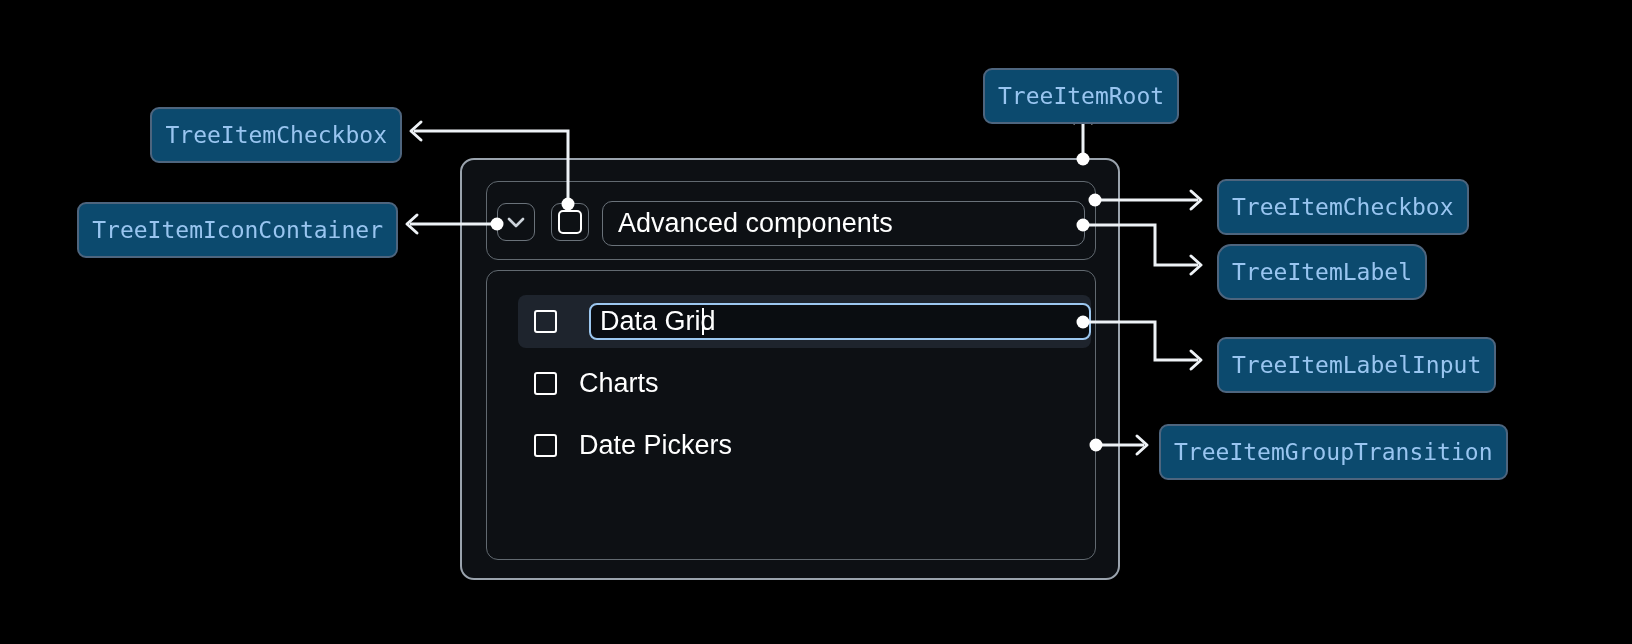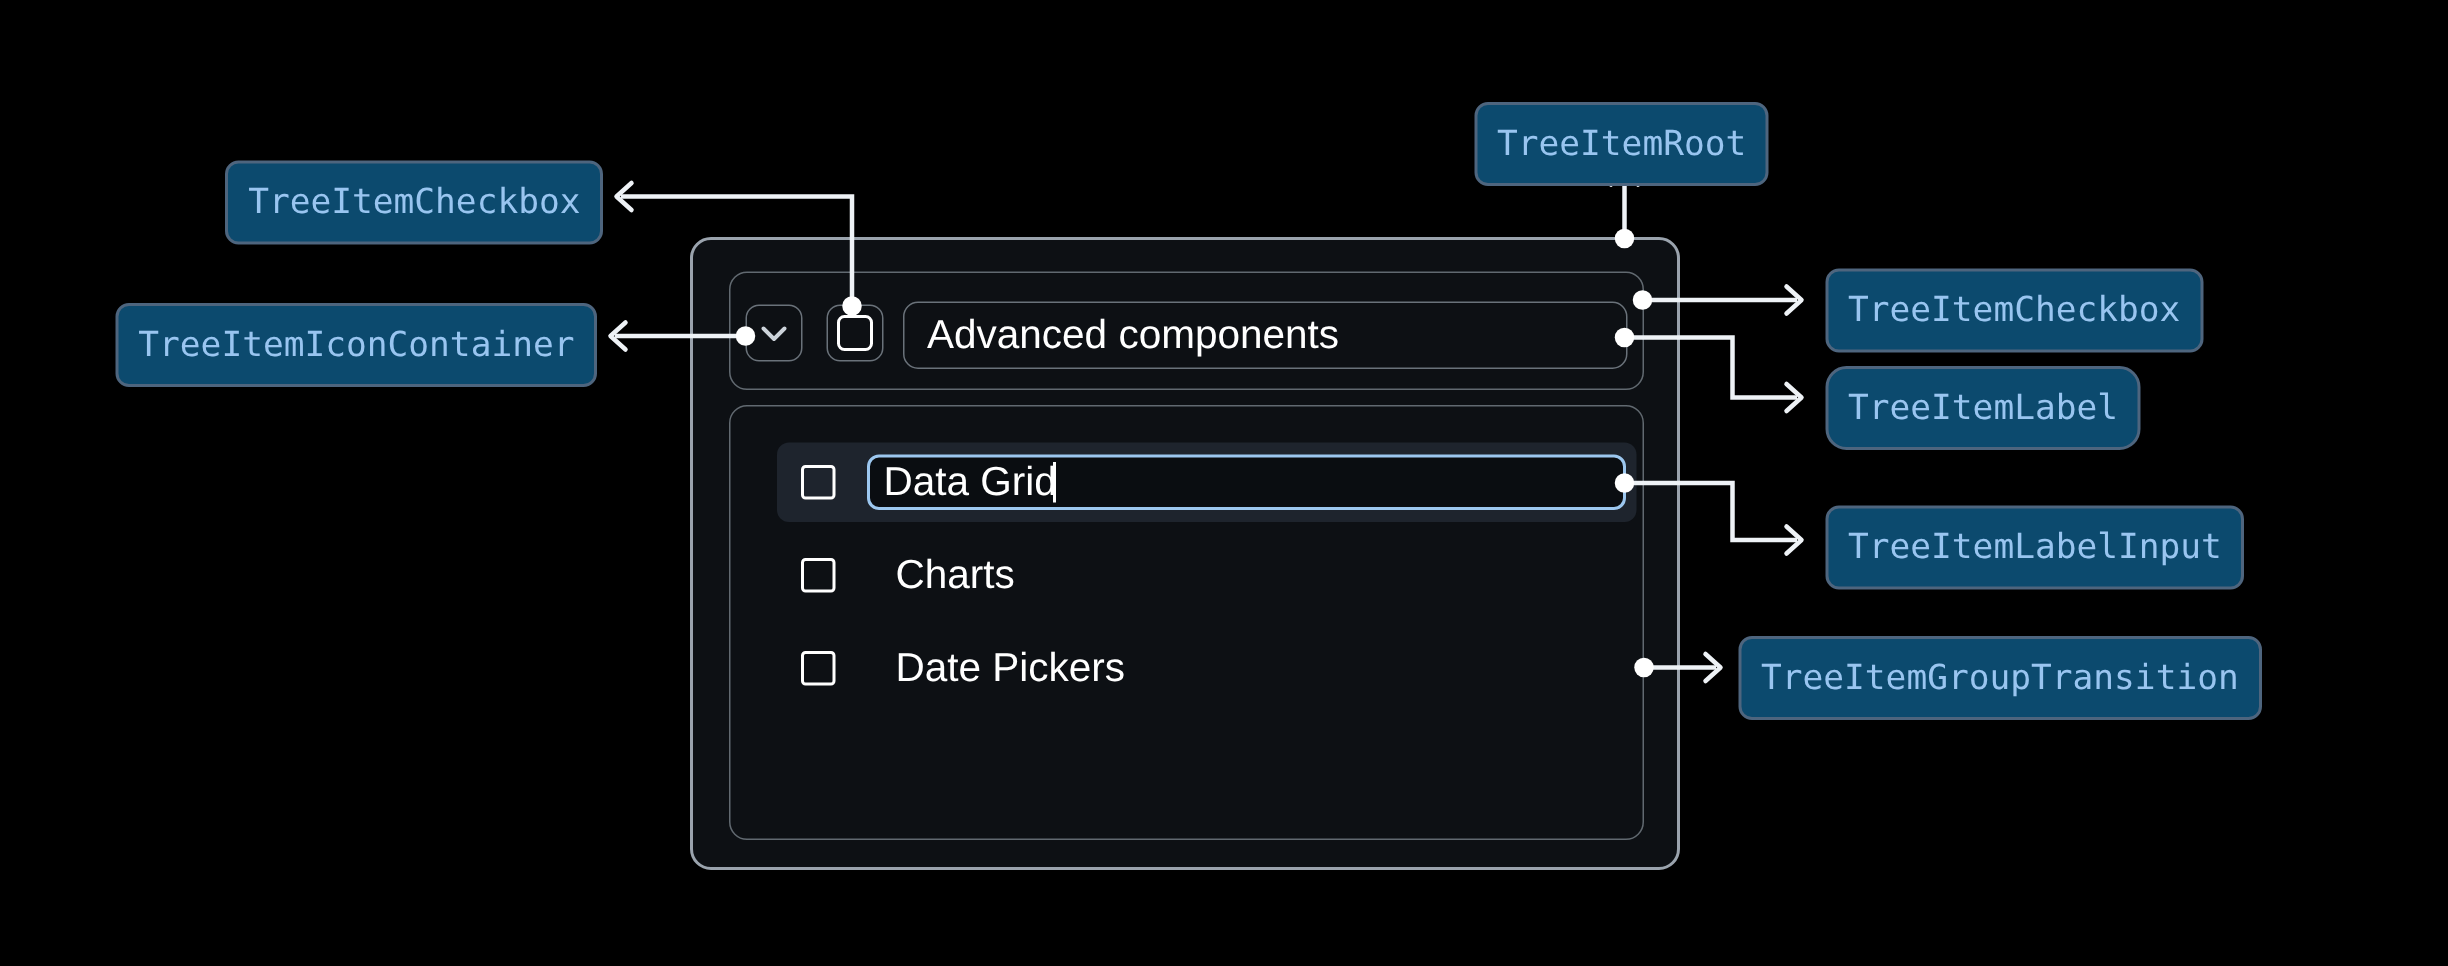--- a/index.html
+++ b/index.html
@@ -26,23 +26,23 @@
   .cb-row{width:23px;height:23px;border-radius:3px;flex:0 0 auto;}
   .label-box{position:absolute;left:115px;top:19px;width:483px;height:45px;box-sizing:border-box;
          border:1.5px solid #6a727a;border-radius:10px;display:flex;align-items:center;
          padding-left:15px;color:#fff;font-size:27px;}
   .group-box{position:absolute;left:24px;top:110px;width:610px;height:290px;box-sizing:border-box;
          border:1.5px solid #616970;border-radius:12px;background:#0d1014;
          padding:24px 4px 0 31px;}
   .row{box-sizing:border-box;height:53px;margin-bottom:9px;display:flex;align-items:center;
          border-radius:8px;color:#fff;font-size:27px;}
   .row .cb-row{margin-left:16px;}
-  .row-label{margin-left:40px;color:#fff;}
+  .row-label{margin-left:22px;color:#fff;}
   .row.selected{background:#1e242d;}
-  .edit-input{box-sizing:border-box;margin-left:21px;width:506px;height:37px;
+  .edit-input{box-sizing:border-box;margin-left:32px;width:506px;height:37px;
          border:2px solid #9cc7ef;border-radius:8px;background:#0a0d11;color:#fff;
          font-family:"Liberation Sans","DejaVu Sans",sans-serif;font-size:27px;
          padding:0 0 0 9px;outline:none;}
   .caret{position:absolute;left:702px;top:308px;width:2px;height:27px;background:#fff;}
 
   
   .overlay{position:absolute;left:0;top:0;pointer-events:none;}
   .overlay path{stroke:#eef2f6;stroke-width:3;fill:none;}
   .overlay path.arrow{stroke-linecap:round;stroke-linejoin:round;}
   .overlay circle{fill:#fff;stroke:none;}

